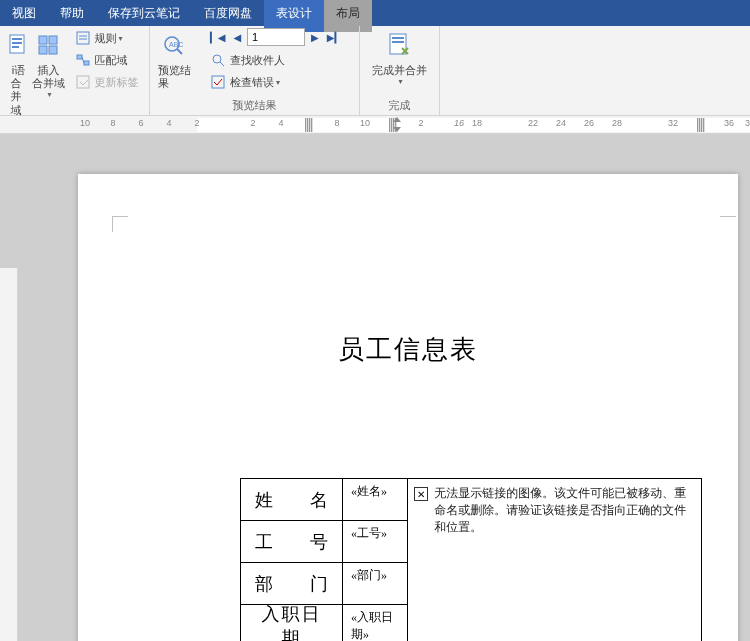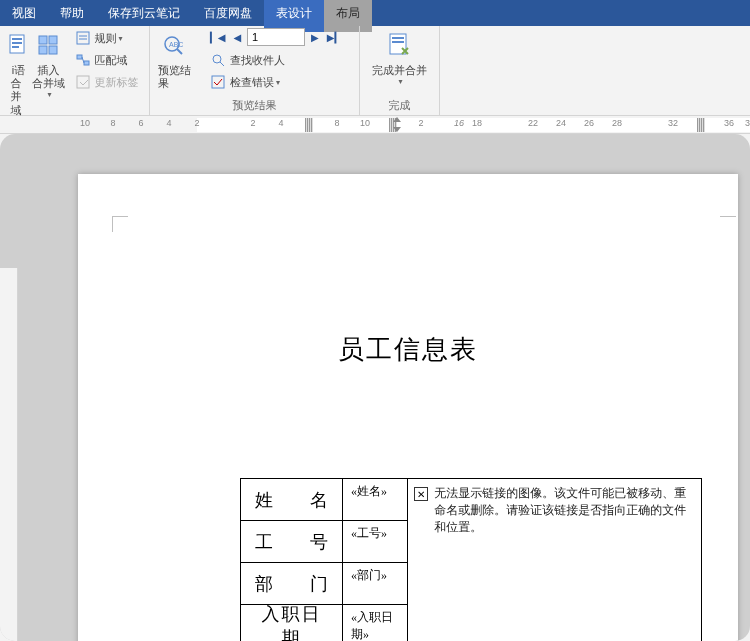--- a/index.html
+++ b/index.html
@@ -178,21 +178,20 @@
     background: repeating-linear-gradient(90deg,#999 0,#999 1px,#ddd 1px,#ddd 2px);
     transform: translateX(-50%);
   }
   
   .workspace {
     position: relative;
     flex: 1;
     background: #cfcfcf;
     height: calc(641px - 26px - 90px - 18px);
     overflow: hidden;
-    border-radius: 15px;
   }
   .page {
     position: absolute;
     left: 78px;
     top: 40px;
     width: 660px;
     height: 590px;
     background: #fff;
     box-shadow: 0 0 6px rgba(0,0,0,0.25);
   }

